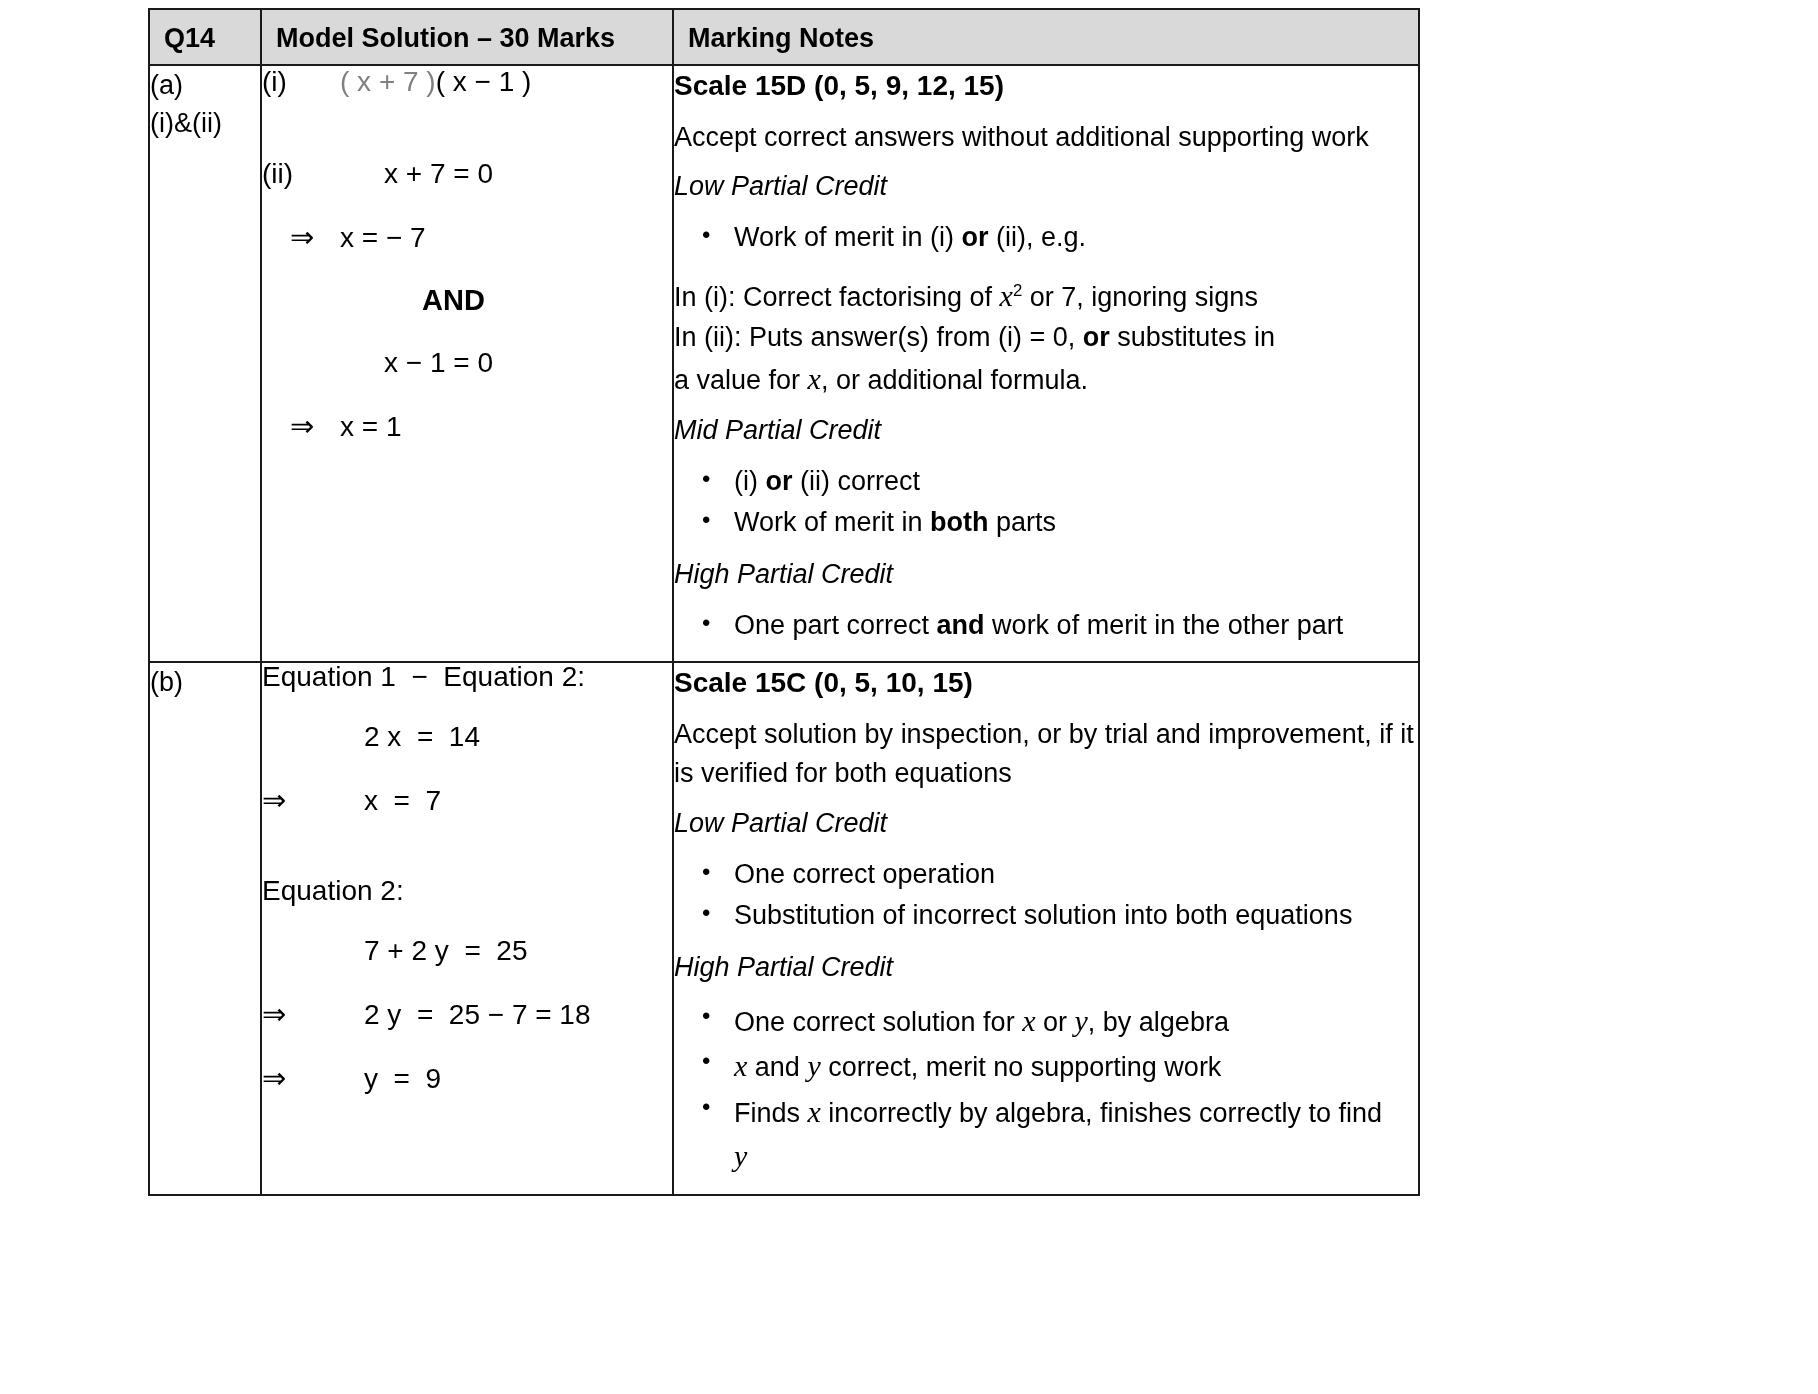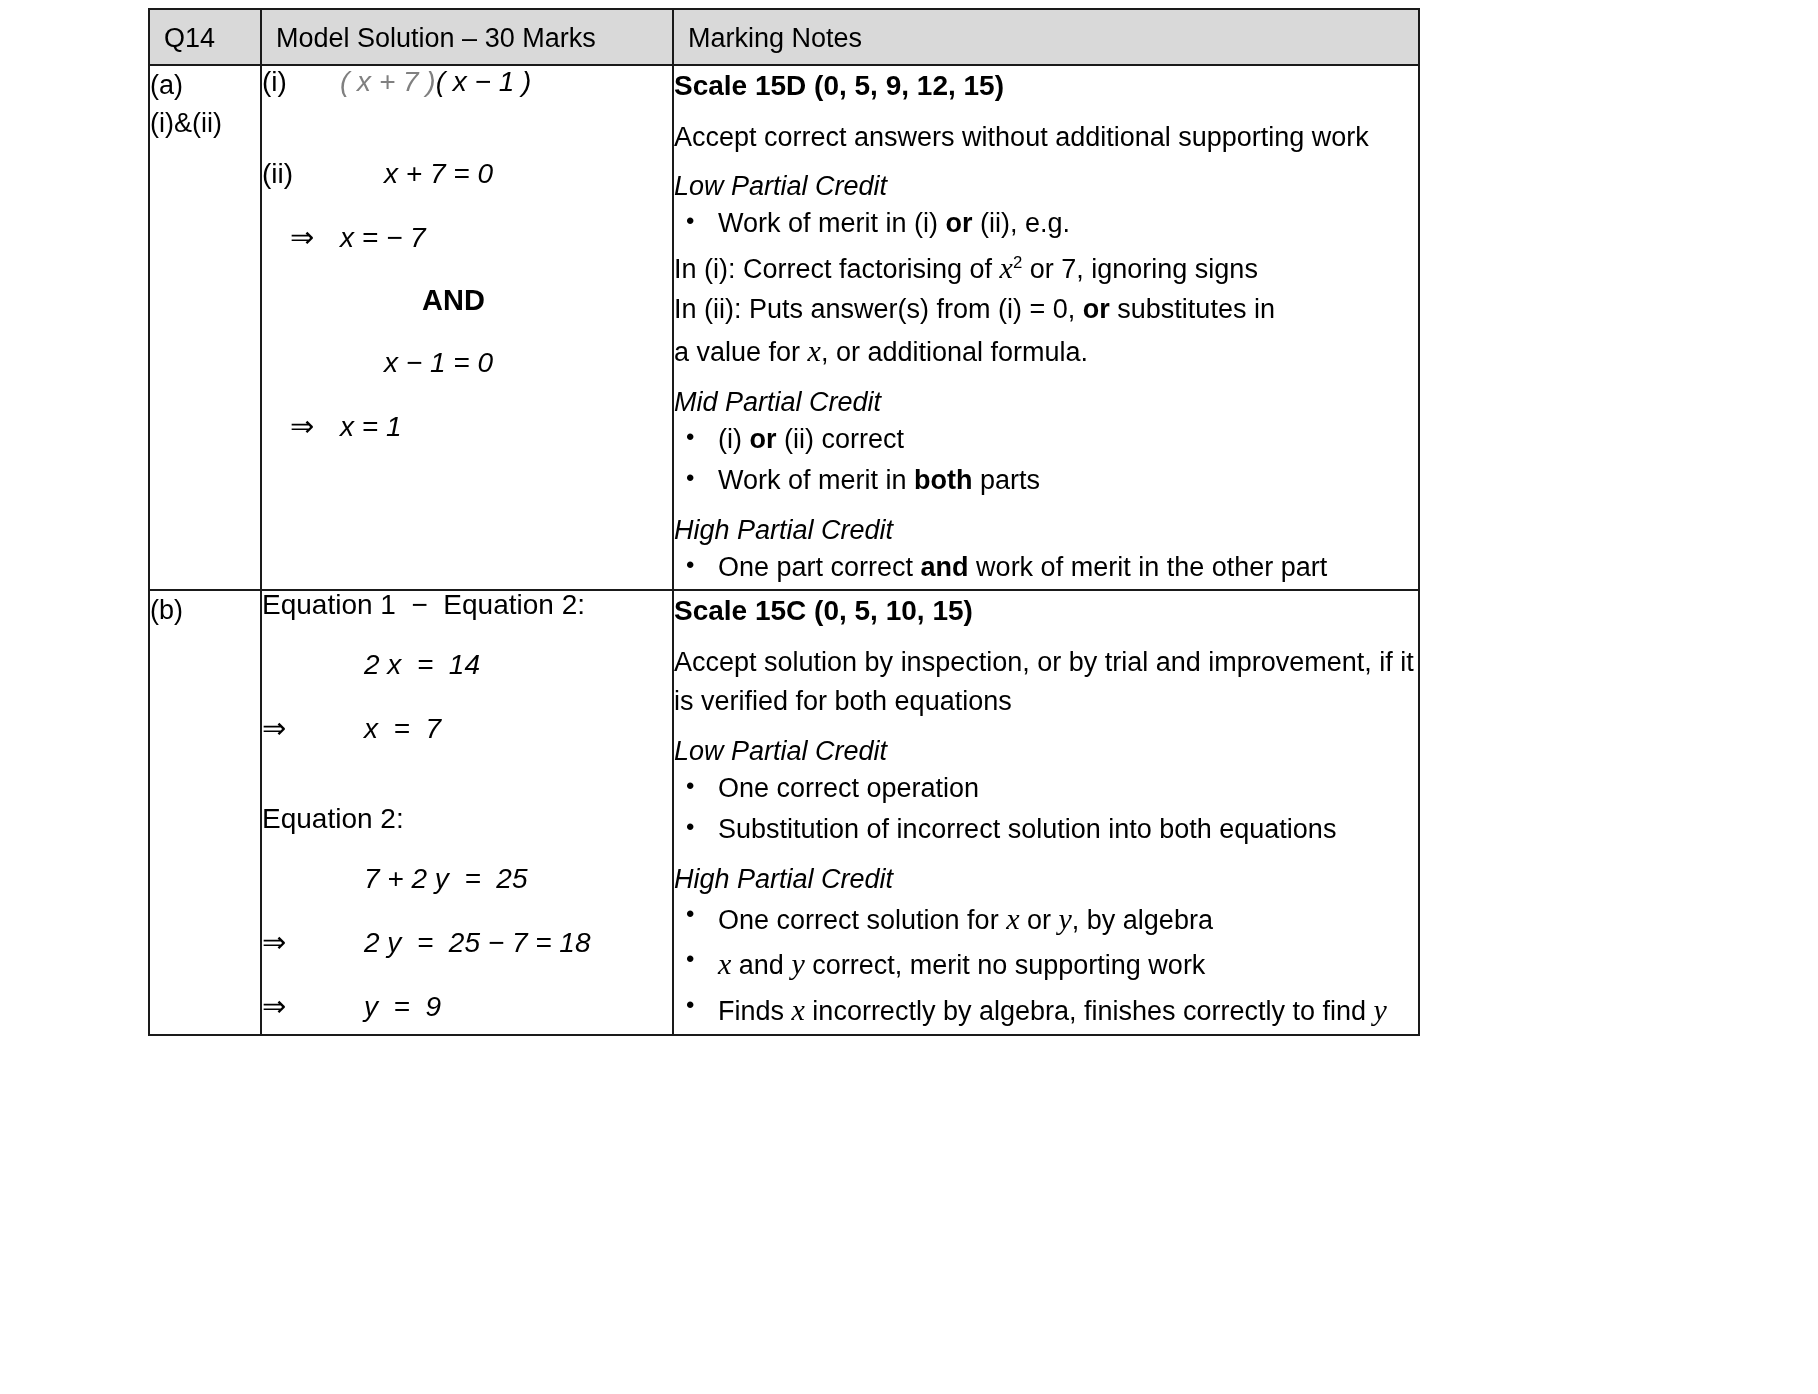--- a/index.html
+++ b/index.html
@@ -36,21 +36,21 @@
   }
 
   col.c-q    { width: 112px; }
   col.c-sol  { width: 412px; }
   col.c-note { width: 746px; }
 
   
   .hdr td {
     background: #d9d9d9;
     height: 56px;
-    font-weight: normal;
+    font-weight: bold;
     font-size: 27px;
     padding: 8px 0 6px 14px;
     vertical-align: middle;
     white-space: nowrap;
   }
 
   
   .cell-q {
     padding: 18px 0 10px 14px;
     font-size: 27px;
@@ -67,21 +67,21 @@
 
   
   .mline {
     white-space: pre;
     line-height: 1.0;
     font-size: 28px;
   }
   .mrow { display: flex; align-items: baseline; }
   .mlabel  { width: 78px; flex: 0 0 78px; }
   .marrow  { width: 78px; flex: 0 0 78px; font-size: 29px; }
-  .mbody   { flex: 1 1 auto; white-space: pre; font-style: italic; }
+  .mbody   { flex: 1 1 auto; white-space: pre; }
   var, .v { font-style: italic; font-family: "Liberation Serif", serif; font-size: 30px; }
   .faded { color: #808080; }
   .bold  { font-weight: bold; }
   .gapS  { height: 30px; }
   .gapL  { height: 60px; }
   .center-and { padding-left: 160px; font-weight: bold; font-size: 29px; }
 
   
   .scale-head {
     font-weight: bold;
@@ -94,21 +94,21 @@
     line-height: 1.46;
     margin: 15px 0 6px 0;
   }
   .credit-head {
     font-style: italic;
     font-size: 27px;
     margin: 14px 0 2px 0;
   }
   ul.bullets {
     list-style: none;
-    margin: 0;
+    margin: 16px;
     padding: 0;
   }
   ul.bullets > li {
     position: relative;
     padding-left: 44px;
     font-size: 27px;
     line-height: 1.46;
     margin: 2px 0;
   }
   ul.bullets > li::before {

